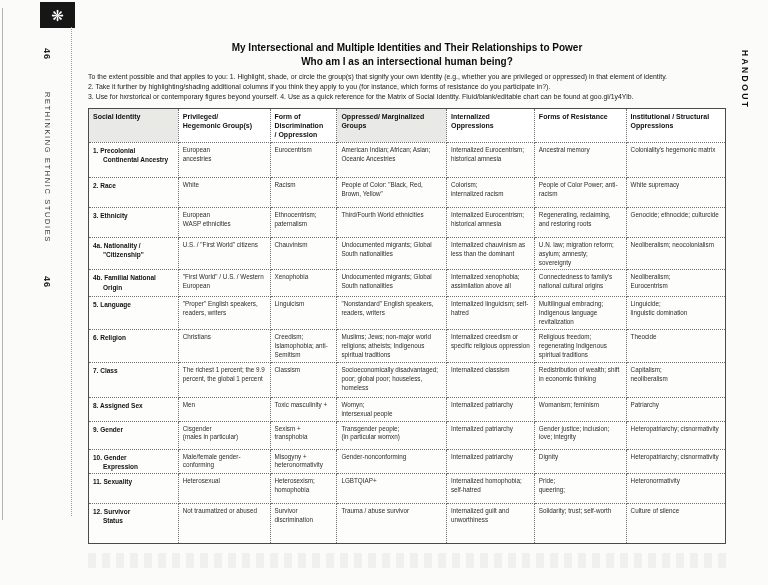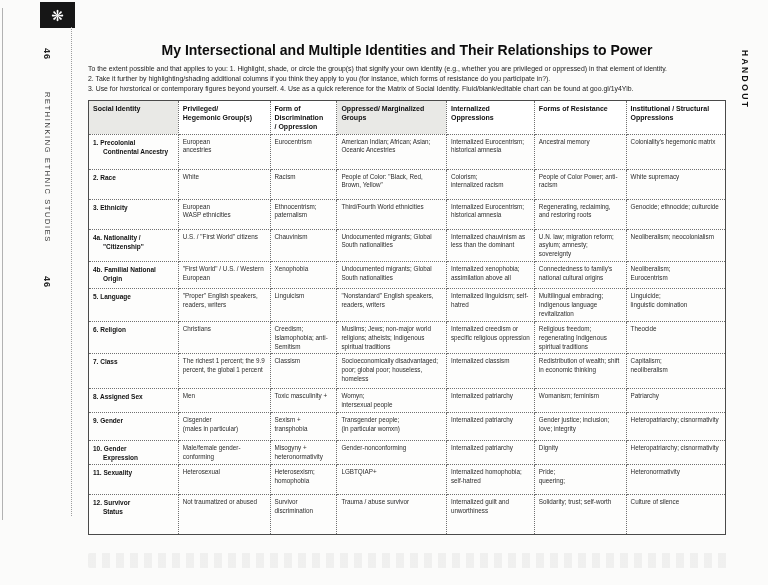--- a/index.html
+++ b/index.html
@@ -22,21 +22,21 @@
     color:#2e2e2e;white-space:nowrap;
   }
   .spine-num{left:42px;font-weight:700;font-size:9px;letter-spacing:1px;color:#222;}
   .spine-num.top{top:48px;}
   .spine-num.bottom{top:276px;}
   .spine-title{left:43px;top:92px;font-size:7.5px;letter-spacing:1.6px;color:#3a3a3a;}
   .handout-label{right:18px;top:50px;font-weight:700;font-size:8.5px;letter-spacing:2.4px;color:#101010;}
   
   .content{position:absolute;left:88px;top:42px;width:638px;}
   .doc-title,.doc-subtitle{
-    text-align:center;font-weight:700;font-size:14px;line-height:1.25;color:#0d0d0d;margin:0;
+    text-align:center;font-weight:700;font-size:10px;line-height:1.25;color:#0d0d0d;margin:0;
   }
   .doc-subtitle{margin-top:1px;}
   .instructions{margin-top:4px;font-size:6.9px;line-height:1.45;color:#222;}
   .instructions div{white-space:normal;}
   
   table{
     width:100%;margin-top:6px;border-collapse:collapse;table-layout:fixed;
     border:1.2px solid #4a4a4a;background:#fdfdfc;
   }
   th,td{
@@ -67,20 +67,21 @@
 </div>
 <div class="perforation"></div>
 <div class="vtext spine-num top">46</div>
 <div class="vtext spine-title">RETHINKING ETHNIC STUDIES</div>
 <div class="vtext spine-num bottom">46</div>
 
 <div class="vtext handout-label">HANDOUT</div>
 
 <div class="content">
   <h1 class="doc-title">My Intersectional and Multiple Identities and Their Relationships to Power</h1>
+  <h2 class="doc-subtitle">Who am I as an intersectional human being?</h2>
   <div class="instructions">
     <div>To the extent possible and that applies to you: 1. Highlight, shade, or circle the group(s) that signify your own identity (e.g., whether you are privileged or oppressed) in that element of identity.</div>
     <div>2. Take it further by highlighting/shading additional columns if you think they apply to you (for instance, which forms of resistance do you participate in?).</div>
     <div>3. Use for hxrstorical or contemporary figures beyond yourself.  4. Use as a quick reference for the Matrix of Social Identity. Fluid/blank/editable chart can be found at goo.gl/1y4Yib.</div>
   </div>
 
   <table>
     <colgroup>
       <col style="width:14.1%">
         <col style="width:14.4%">

